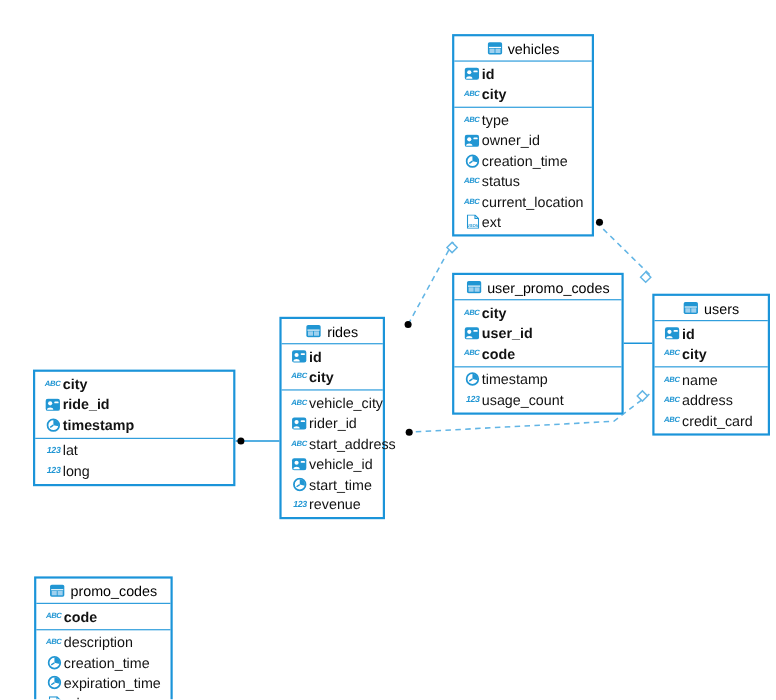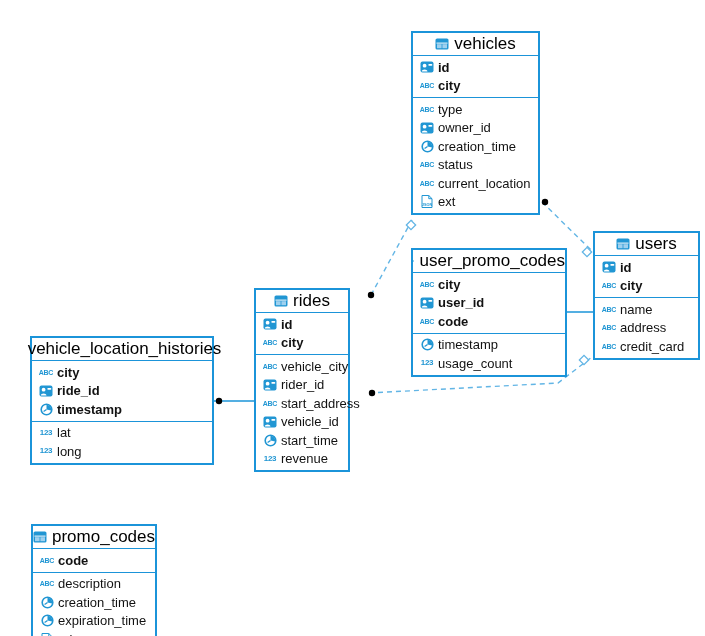--- a/index.html
+++ b/index.html
@@ -1,27 +1,27 @@
 <!DOCTYPE html>
 <html><head>
 <meta charset="utf-8">
 <style>
   html,body{margin:0;padding:0;background:#ffffff;}
   #canvas{position:relative;width:705px;height:636px;background:#ffffff;overflow:hidden;
           font-family:"Liberation Sans",sans-serif;}
   #connections{position:absolute;left:0;top:0;width:705px;height:636px;}
   .tbl{position:absolute;background:#ffffff;border:2px solid #1b94d9;box-sizing:border-box;}
   .hdr{display:flex;align-items:center;justify-content:center;gap:5px;height:22px;
-       border-bottom:1.5px solid #1b94d9;font-size:17px;color:#000;white-space:nowrap;}
+       border-bottom:1.5px solid #1b94d9;font-size:13px;color:#000;white-space:nowrap;}
   .sec{padding:2px 0;}
   .sec.key{border-bottom:1.5px solid #1b94d9;}
   .row{display:flex;align-items:center;height:18.5px;padding-left:5px;font-size:13px;
        color:#121212;white-space:nowrap;}
   .row.key .fn{font-weight:700;}
-  .ic{display:inline-flex;width:18px;justify-content:center;align-items:center;flex:0 0 18px;}
+  .ic{display:inline-flex;width:18px;justify-content:flex-end;align-items:center;flex:0 0 18px;font-style:italic;}
   .fn{margin-left:2px;}
   .txt-icon{font-size:7px;font-weight:800;color:#2196d3;letter-spacing:-0.3px;line-height:1;}
   .num-icon{font-size:8px;font-weight:700;color:#2196d3;letter-spacing:-0.3px;line-height:1;}
   svg{display:block;}
 </style>
 </head>
 <body>
 
 <div id="canvas">
   <svg id="connections" width="705" height="636" viewBox="0 0 705 636" xmlns="http://www.w3.org/2000/svg">
@@ -168,21 +168,21 @@
             <span class="fn">timestamp</span>
           </div>
           <div class="row">
             <span class="ic">
               <span class="num-icon">123</span>
             </span>
             <span class="fn">usage_count</span>
           </div>
         </div>
       </div>
-      <div class="tbl" style="left: 593px; top: 231px; width: 107px;">
+      <div class="tbl" style="left: 593px; top: 267px; width: 107px;">
         <div class="hdr">
           <svg width="14" height="12" viewBox="0 0 14 12">
       <rect x="0.5" y="0.5" width="13" height="11" rx="1.6" fill="#2196d3"></rect>
       <rect x="1.5" y="4.6" width="11" height="1" fill="#fff"></rect>
       <rect x="2" y="6.2" width="4.6" height="4" fill="#9fd1ef"></rect>
       <rect x="7.4" y="6.2" width="4.6" height="4" fill="#9fd1ef"></rect>
     </svg>
           <span>users</span>
         </div>
         <div class="sec key">
@@ -301,29 +301,20 @@
           </div>
           <div class="row">
             <span class="ic">
               <span class="num-icon">123</span>
             </span>
             <span class="fn">revenue</span>
           </div>
         </div>
       </div>
       <div class="tbl" style="left: 30px; top: 336px; width: 184px;">
-        <div class="hdr">
-          <svg width="14" height="12" viewBox="0 0 14 12">
-      <rect x="0.5" y="0.5" width="13" height="11" rx="1.6" fill="#2196d3"></rect>
-      <rect x="1.5" y="4.6" width="11" height="1" fill="#fff"></rect>
-      <rect x="2" y="6.2" width="4.6" height="4" fill="#9fd1ef"></rect>
-      <rect x="7.4" y="6.2" width="4.6" height="4" fill="#9fd1ef"></rect>
-    </svg>
-          <span>vehicle_location_histories</span>
-        </div>
         <div class="sec key">
           <div class="row key">
             <span class="ic">
               <span class="txt-icon">ABC</span>
             </span>
             <span class="fn">city</span>
           </div>
           <div class="row key">
             <span class="ic">
               <svg width="14" height="12" viewBox="0 0 14 12">

